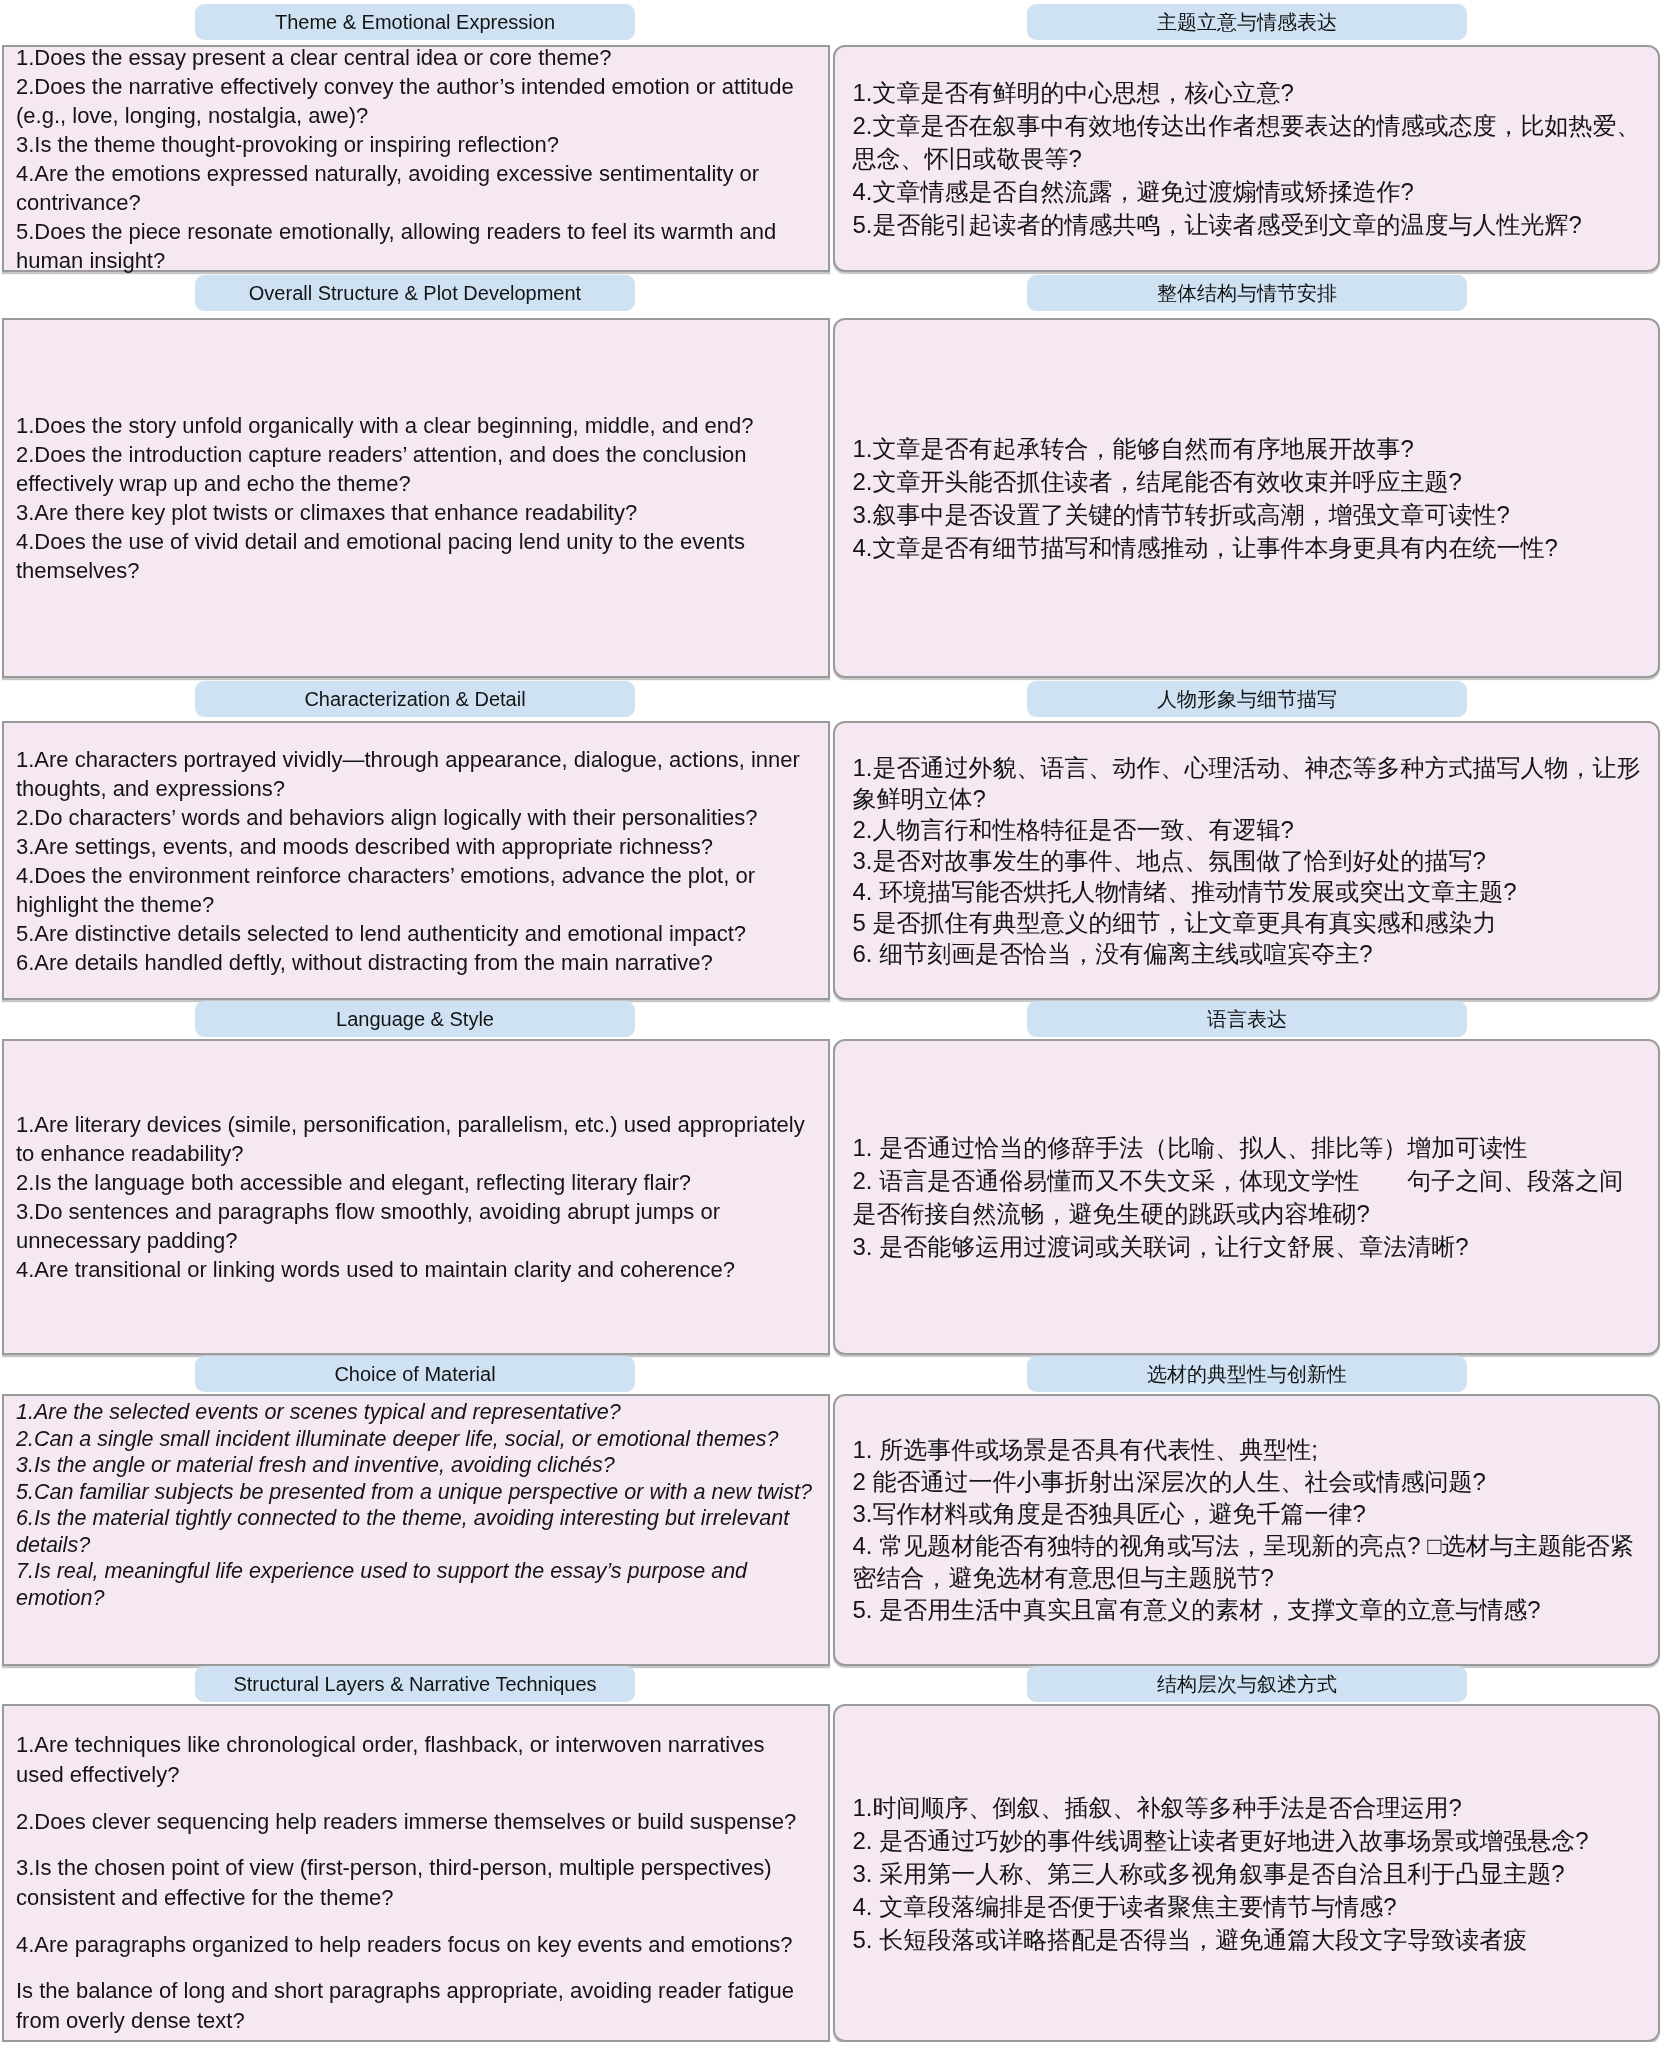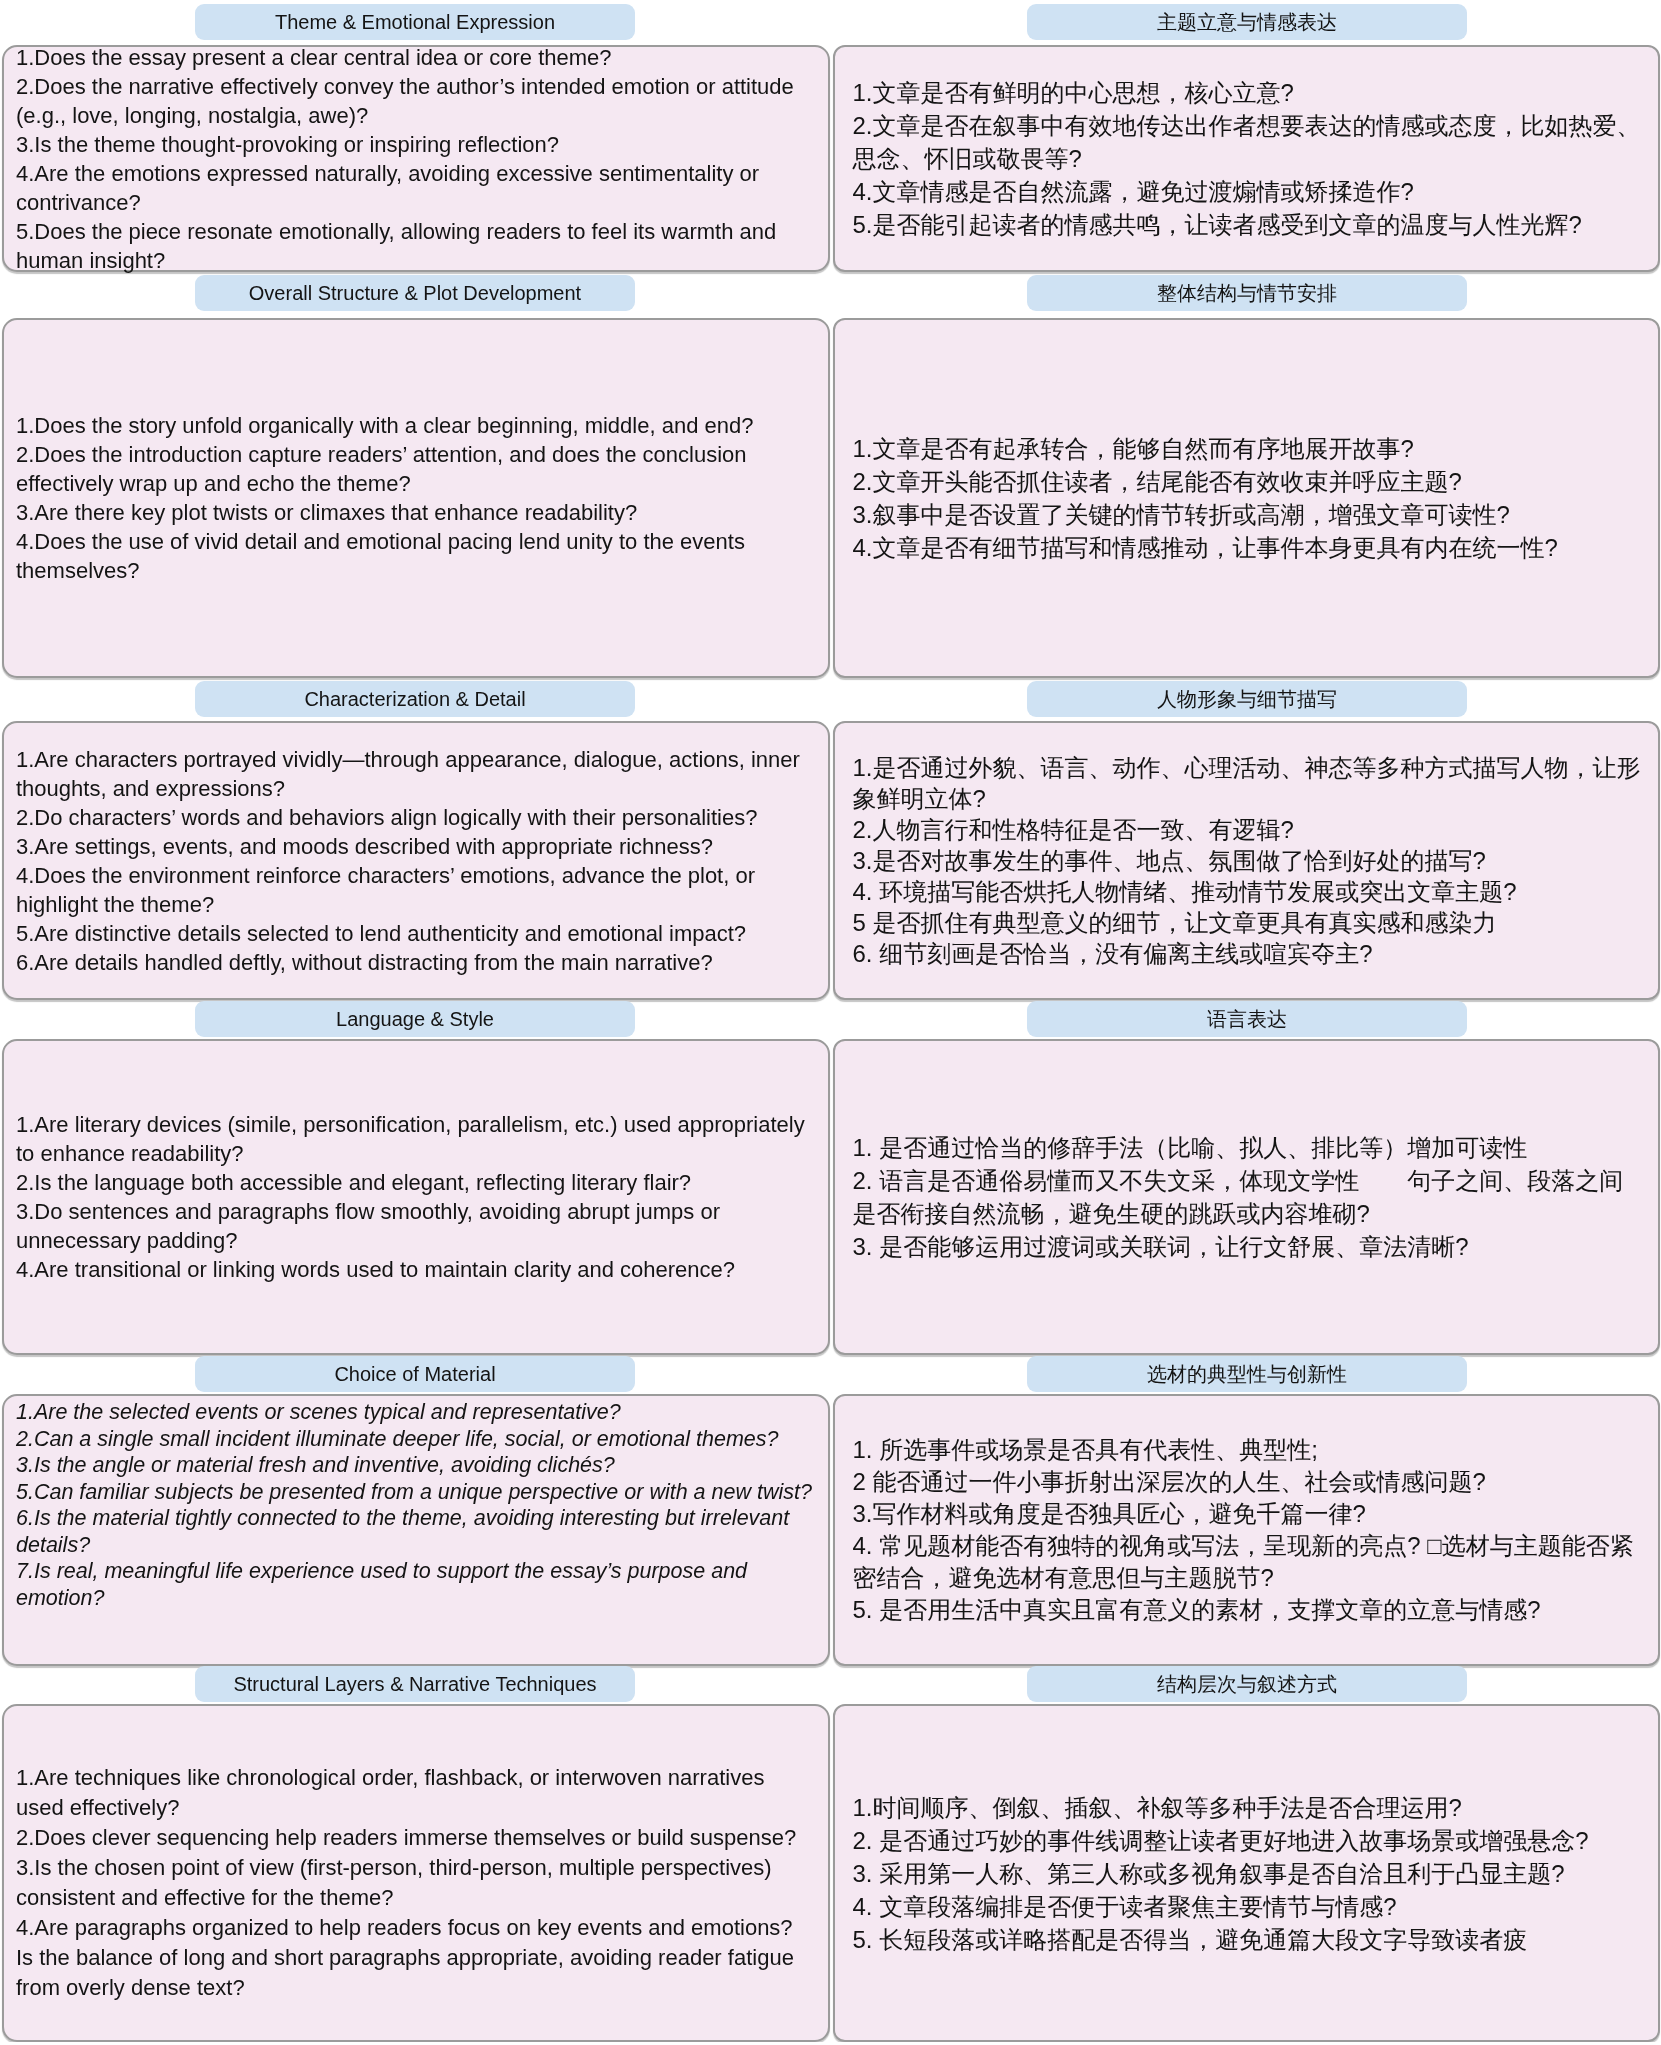--- a/index.html
+++ b/index.html
@@ -30,39 +30,39 @@
   }
 
   .box-row{display:flex;gap:3px;padding-left:2px;padding-right:1px;}
   .box{
     width:828px;
     background:var(--box-bg);
     border:2px solid var(--box-border);
     box-shadow:0 2px 1px rgba(90,90,90,0.35);
     display:flex;flex-direction:column;justify-content:center;
   }
-  .box-en{border-radius:15px;padding:4px 12px;}
+  .box-en{border-radius:0;padding:4px 12px;}
   .box-zh{border-radius:12px;padding:4px 16px 4px 18px;}
 
   .item{margin:0;}
   .box-en .item{font-size:22px;line-height:29px;}
   .box-zh .item{font-size:24px;line-height:33px;}
 
   
   .s0 .header-row{margin-top:4px}  .s0 .box-row{margin-top:5px}  .s0 .box{height:227px}
   .s1 .header-row{margin-top:3px}  .s1 .box-row{margin-top:7px}  .s1 .box{height:360px}
   .s2 .header-row{margin-top:3px}  .s2 .box-row{margin-top:4px}  .s2 .box{height:279px}
   .s2 .box-zh .item{line-height:31px;}
   .s3 .header-row{margin-top:1px}  .s3 .box-row{margin-top:2px}  .s3 .box{height:316px}
   .s4 .header-row{margin-top:1px}  .s4 .box-row{margin-top:2px}  .s4 .box{height:272px}
   .s4 .box-en{justify-content:flex-start;padding-top:3px;font-style:italic;}
   .s4 .box-en .item{font-size:21.5px;line-height:26.5px;}
   .s4 .box-zh .item{line-height:32px;}
   .s5 .header-row{margin-top:0}    .s5 .box-row{margin-top:2px}  .s5 .box{height:338px}
-  .s5 .box-en{justify-content:center;padding-top:24px;}
+  .s5 .box-en{justify-content:space-between;padding-top:24px;}
   .s5 .box-en .item{line-height:30px;}
 </style>
 </head>
 <body>
 
 <div class="page" id="sections-root">
   <section class="section s0">
     <div class="header-row">
       <div class="hcell left">
         <div class="pill pill-en">

